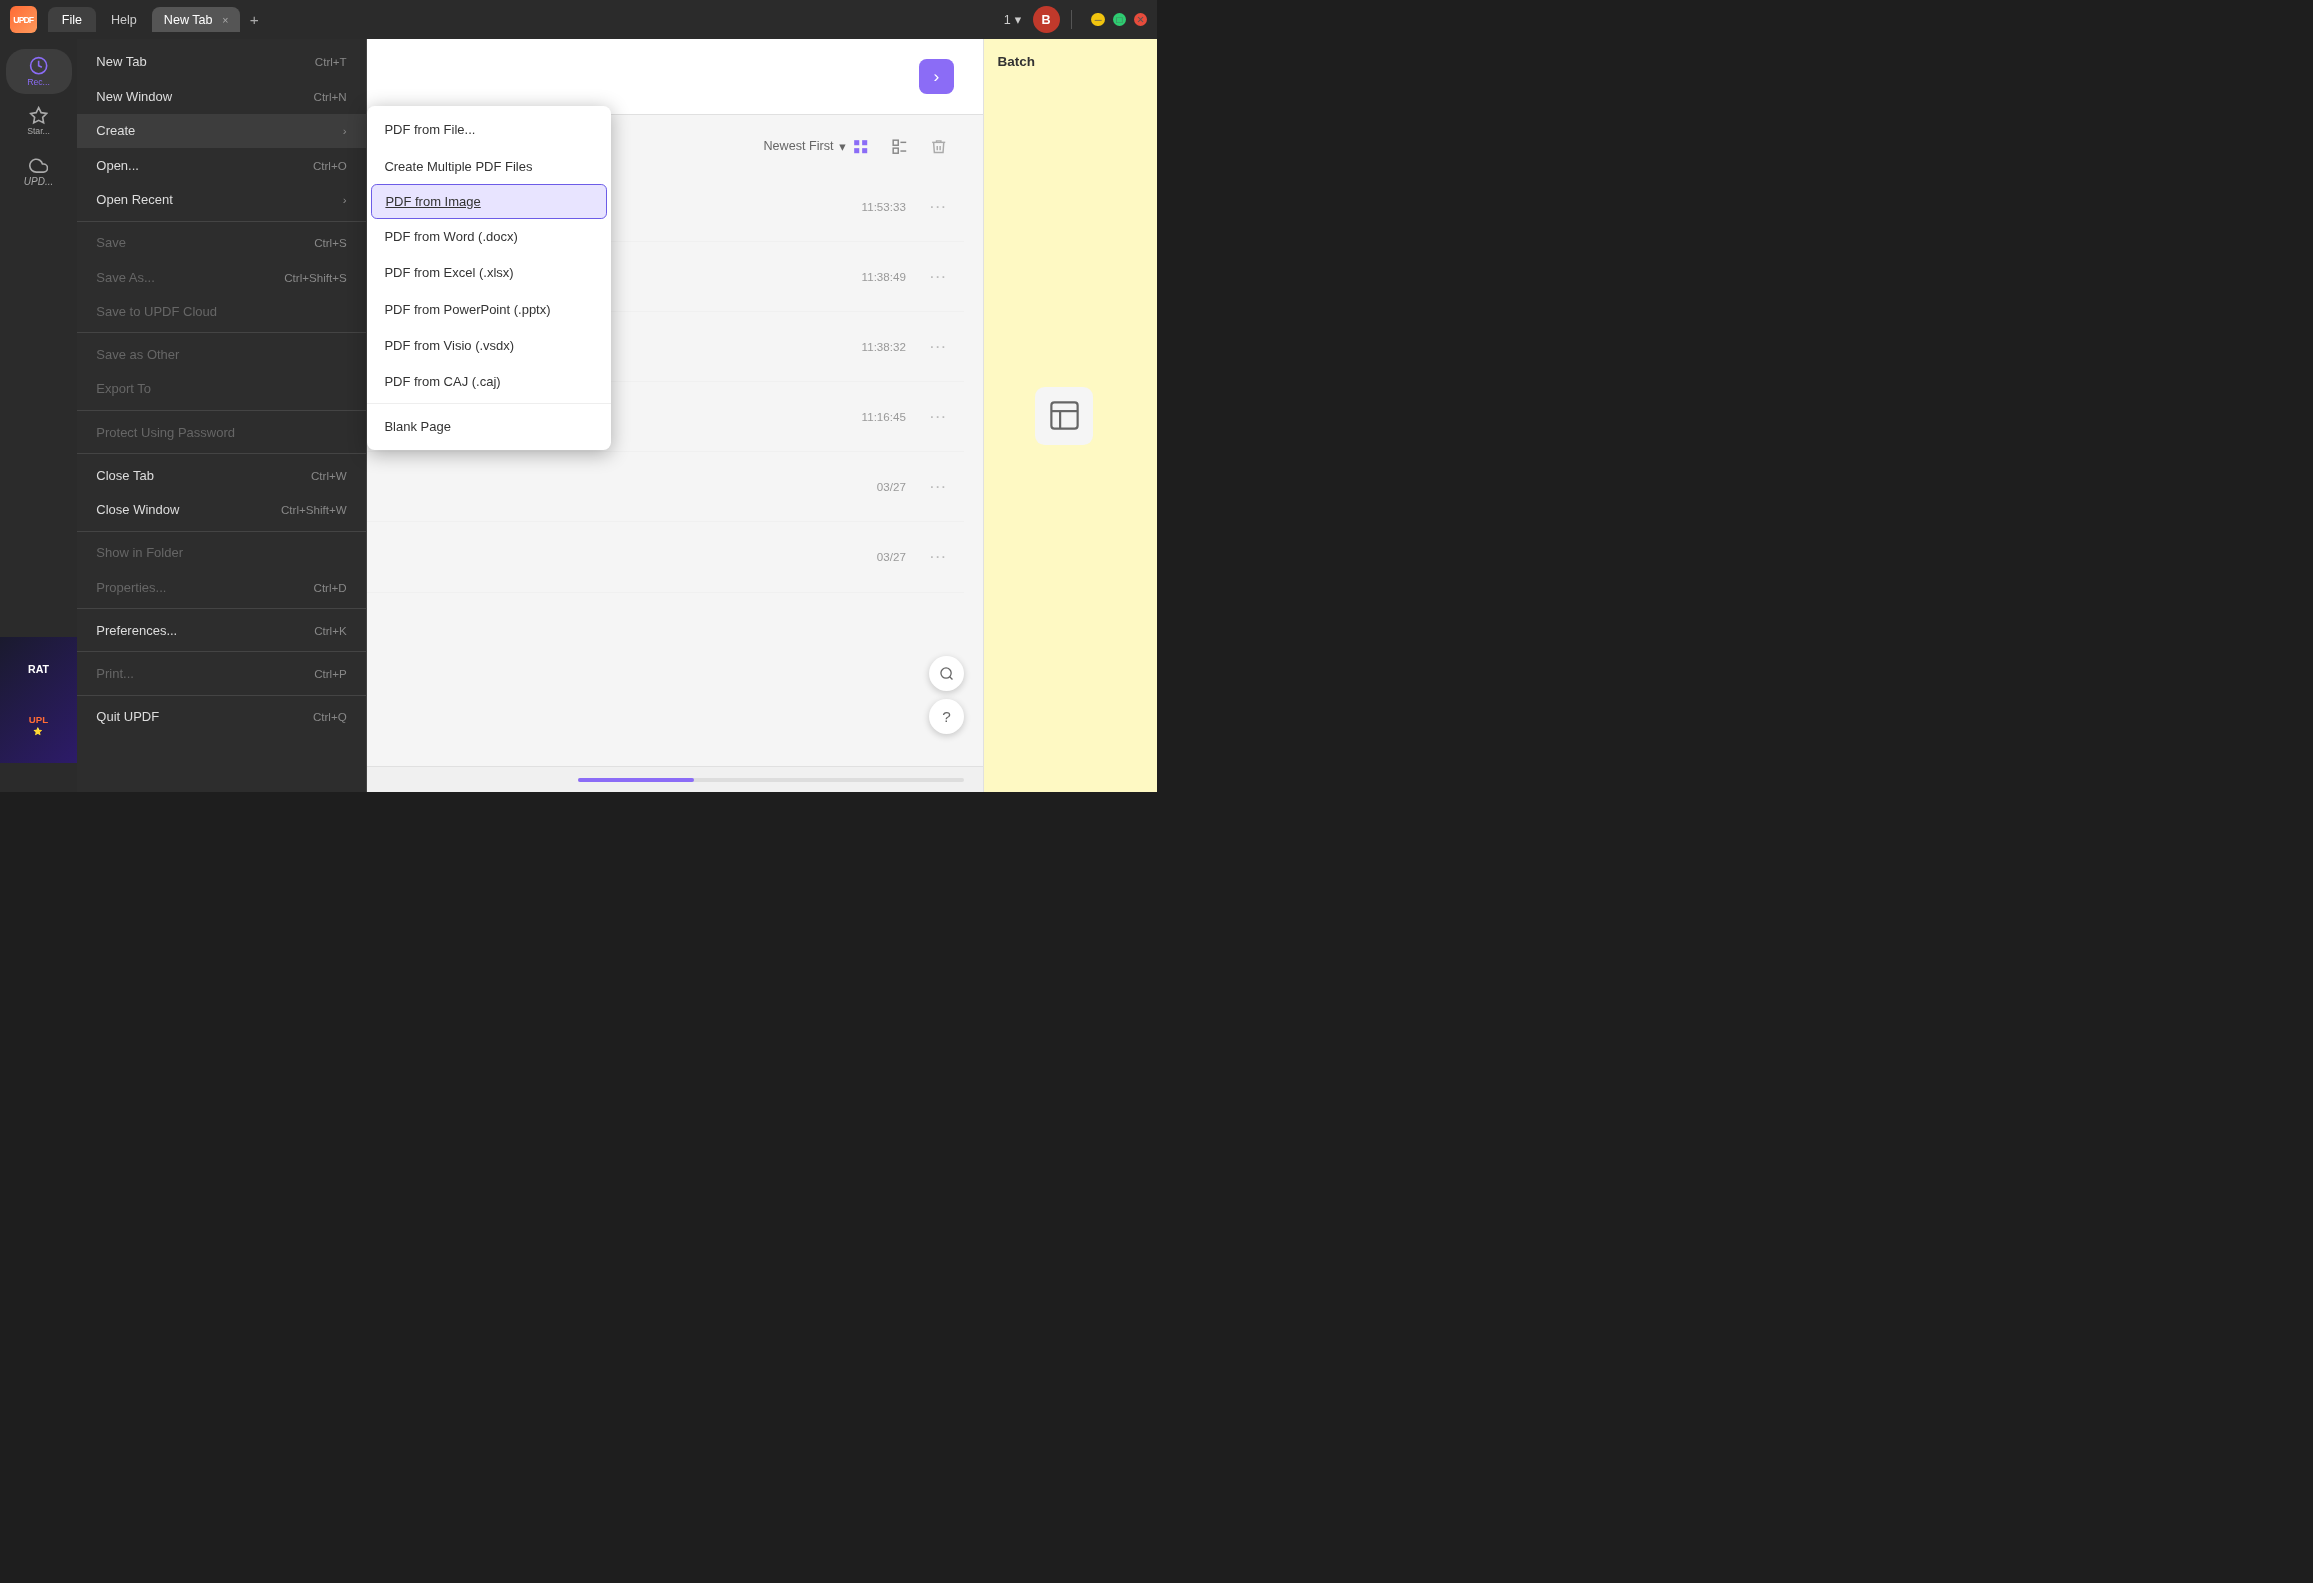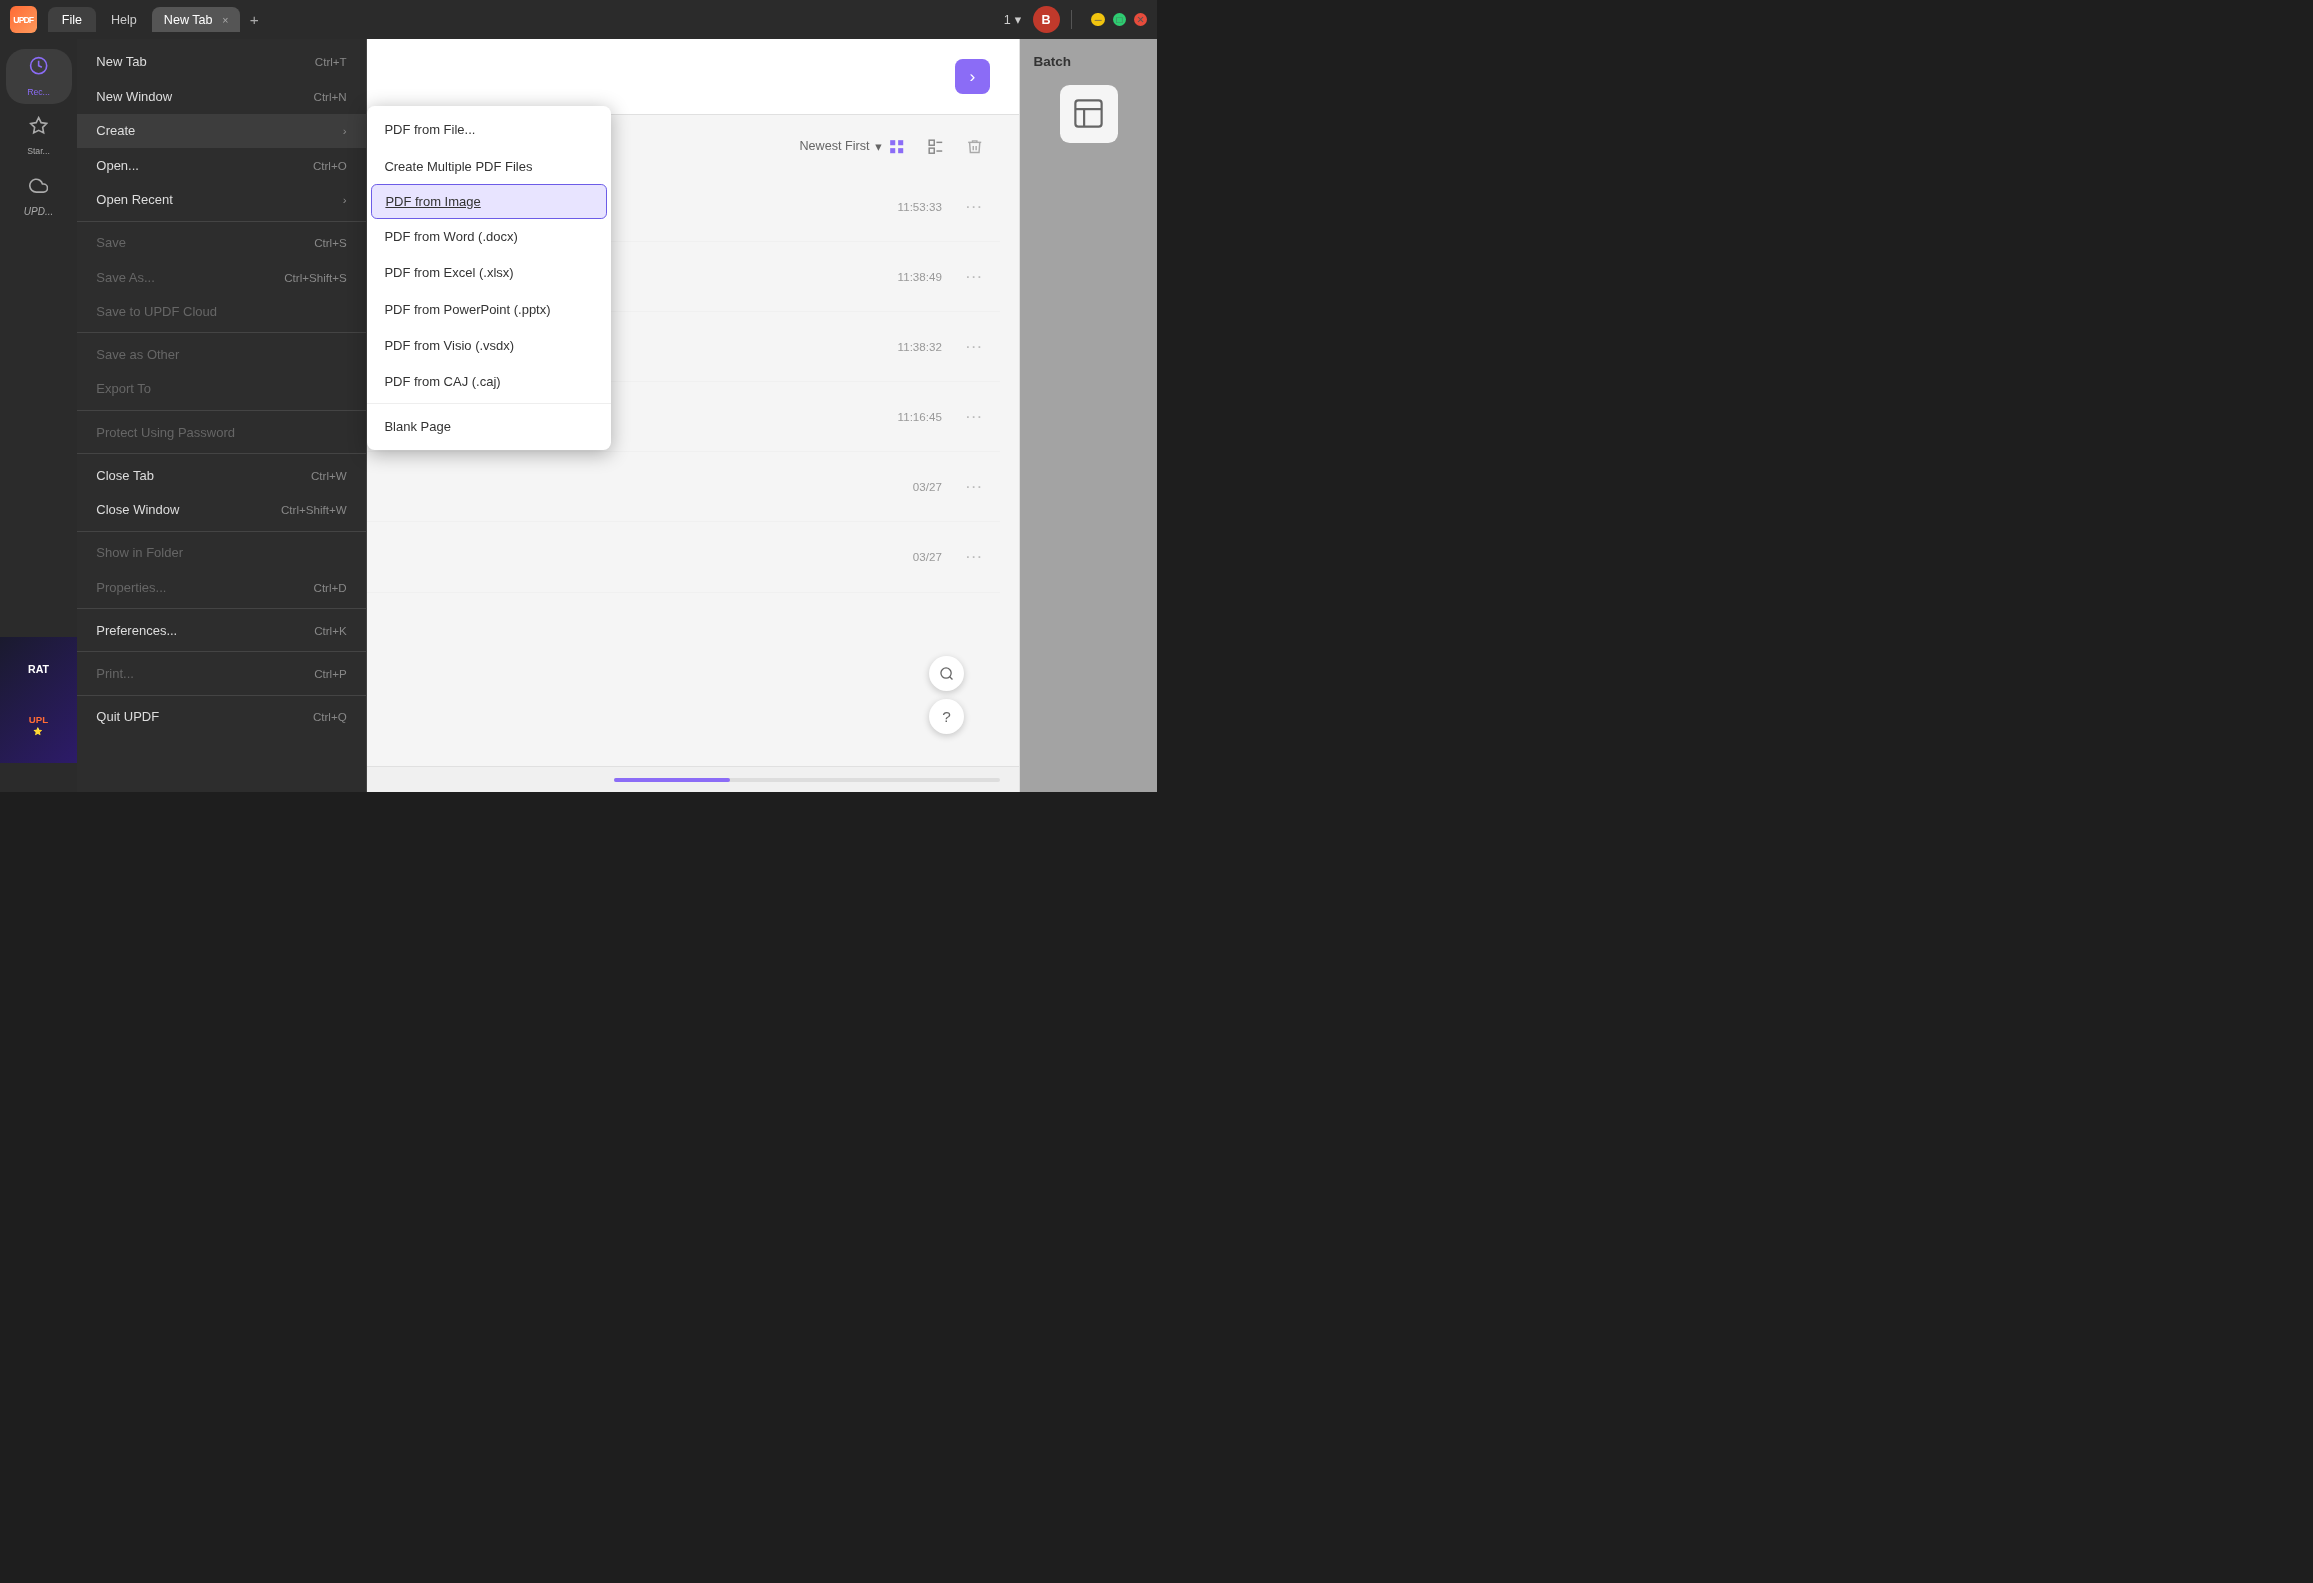--- a/index.html
+++ b/index.html
@@ -149,21 +149,21 @@
     }
     .sidebar-item {
       display: flex;
       flex-direction: column;
       align-items: center;
       padding: 7.7px 5.8px;
       border-radius: 19px;
       cursor: pointer;
       color: #aaa;
       font-size: 9.7px;
-      gap: 11px;
+      gap: 1px;
       width: 66px;
     }
     .sidebar-item.active {
       background: #3d3d3d;
       color: #8b6cf6;
     }
     .sidebar-item svg {
       width: 19.3px;
       height: 19.3px;
     }
@@ -405,25 +405,25 @@
     }
     .progress-fill {
       height: 100%;
       background: #8b6cf6;
       border-radius: 1.9px;
       width: 30%;
     }
 
     
     .batch-panel {
-      width: 138px;
-      background: #a3a3a3;
+      width: 174px;
+      background: #fef9c3;
       border-left: 1px solid #e0e0e0;
       display: flex;
-      flex-direction: column;
+      flex-direction: row;
       align-items: center;
       padding: 15.4px 9.7px;
     }
     .batch-title {
       font-size: 13.5px;
       font-weight: 600;
       color: #333;
       margin-bottom: 15.4px;
       align-self: flex-start;
       padding-left: 3.9px;

